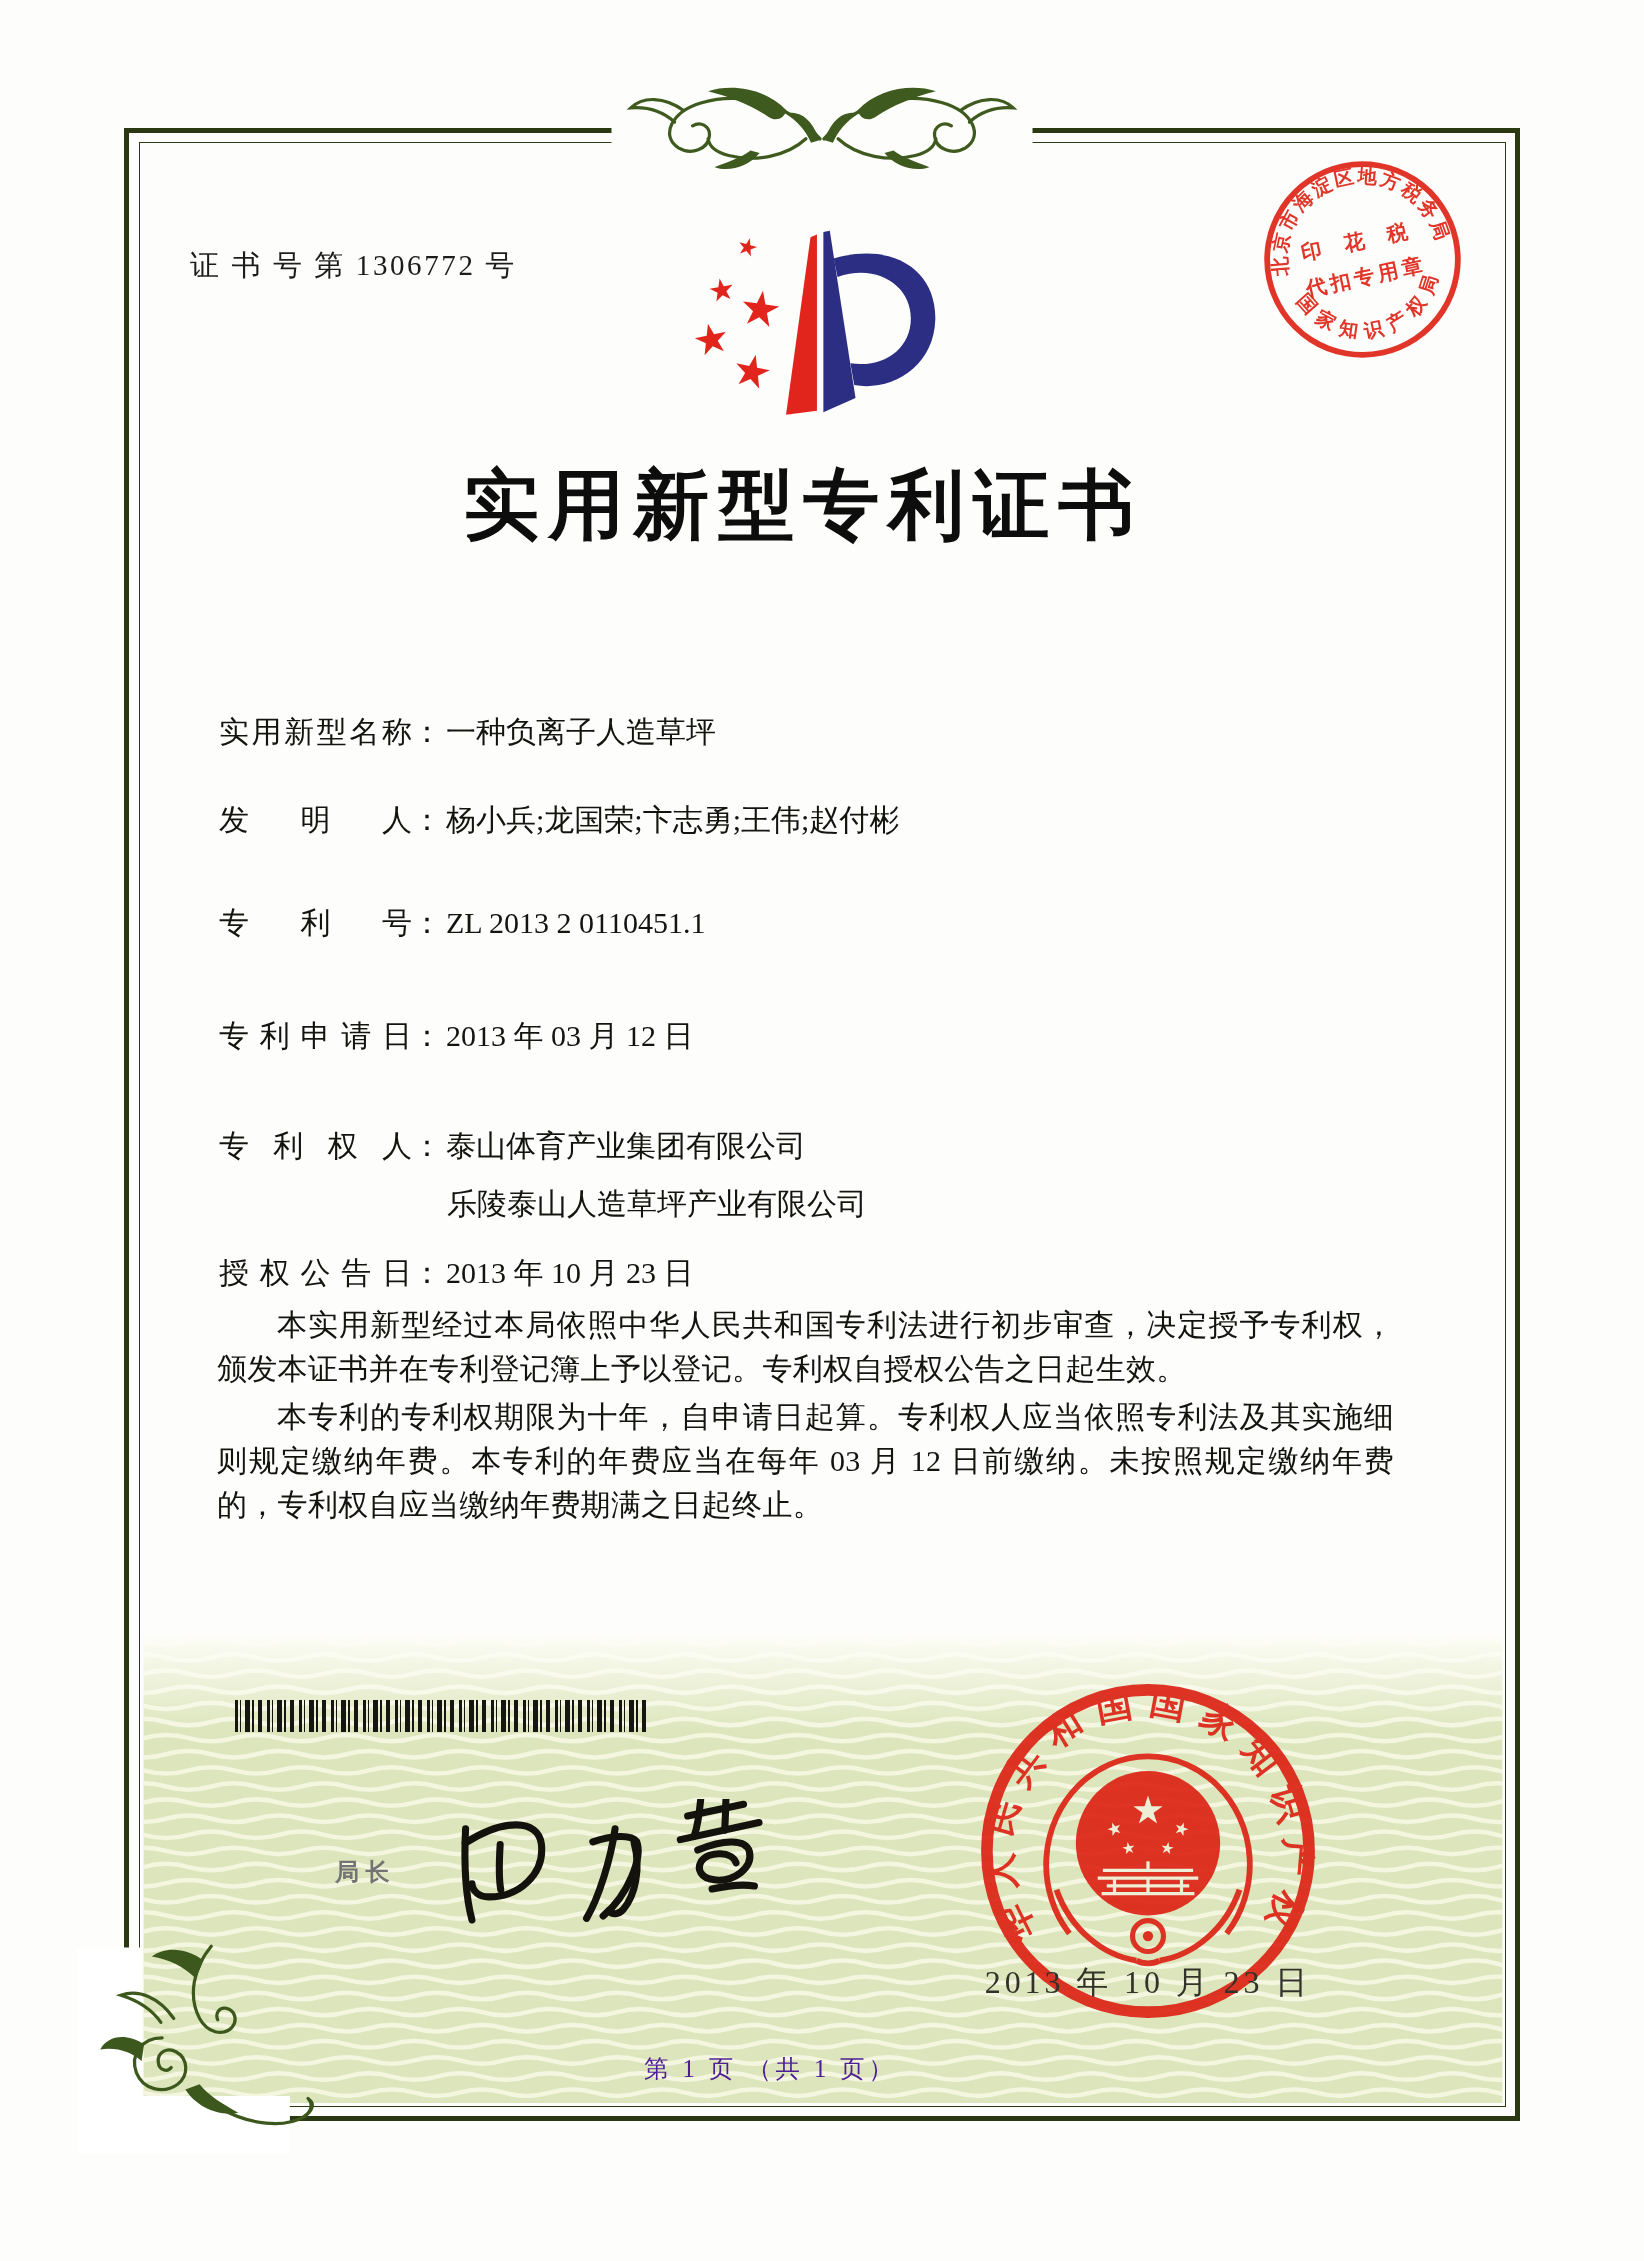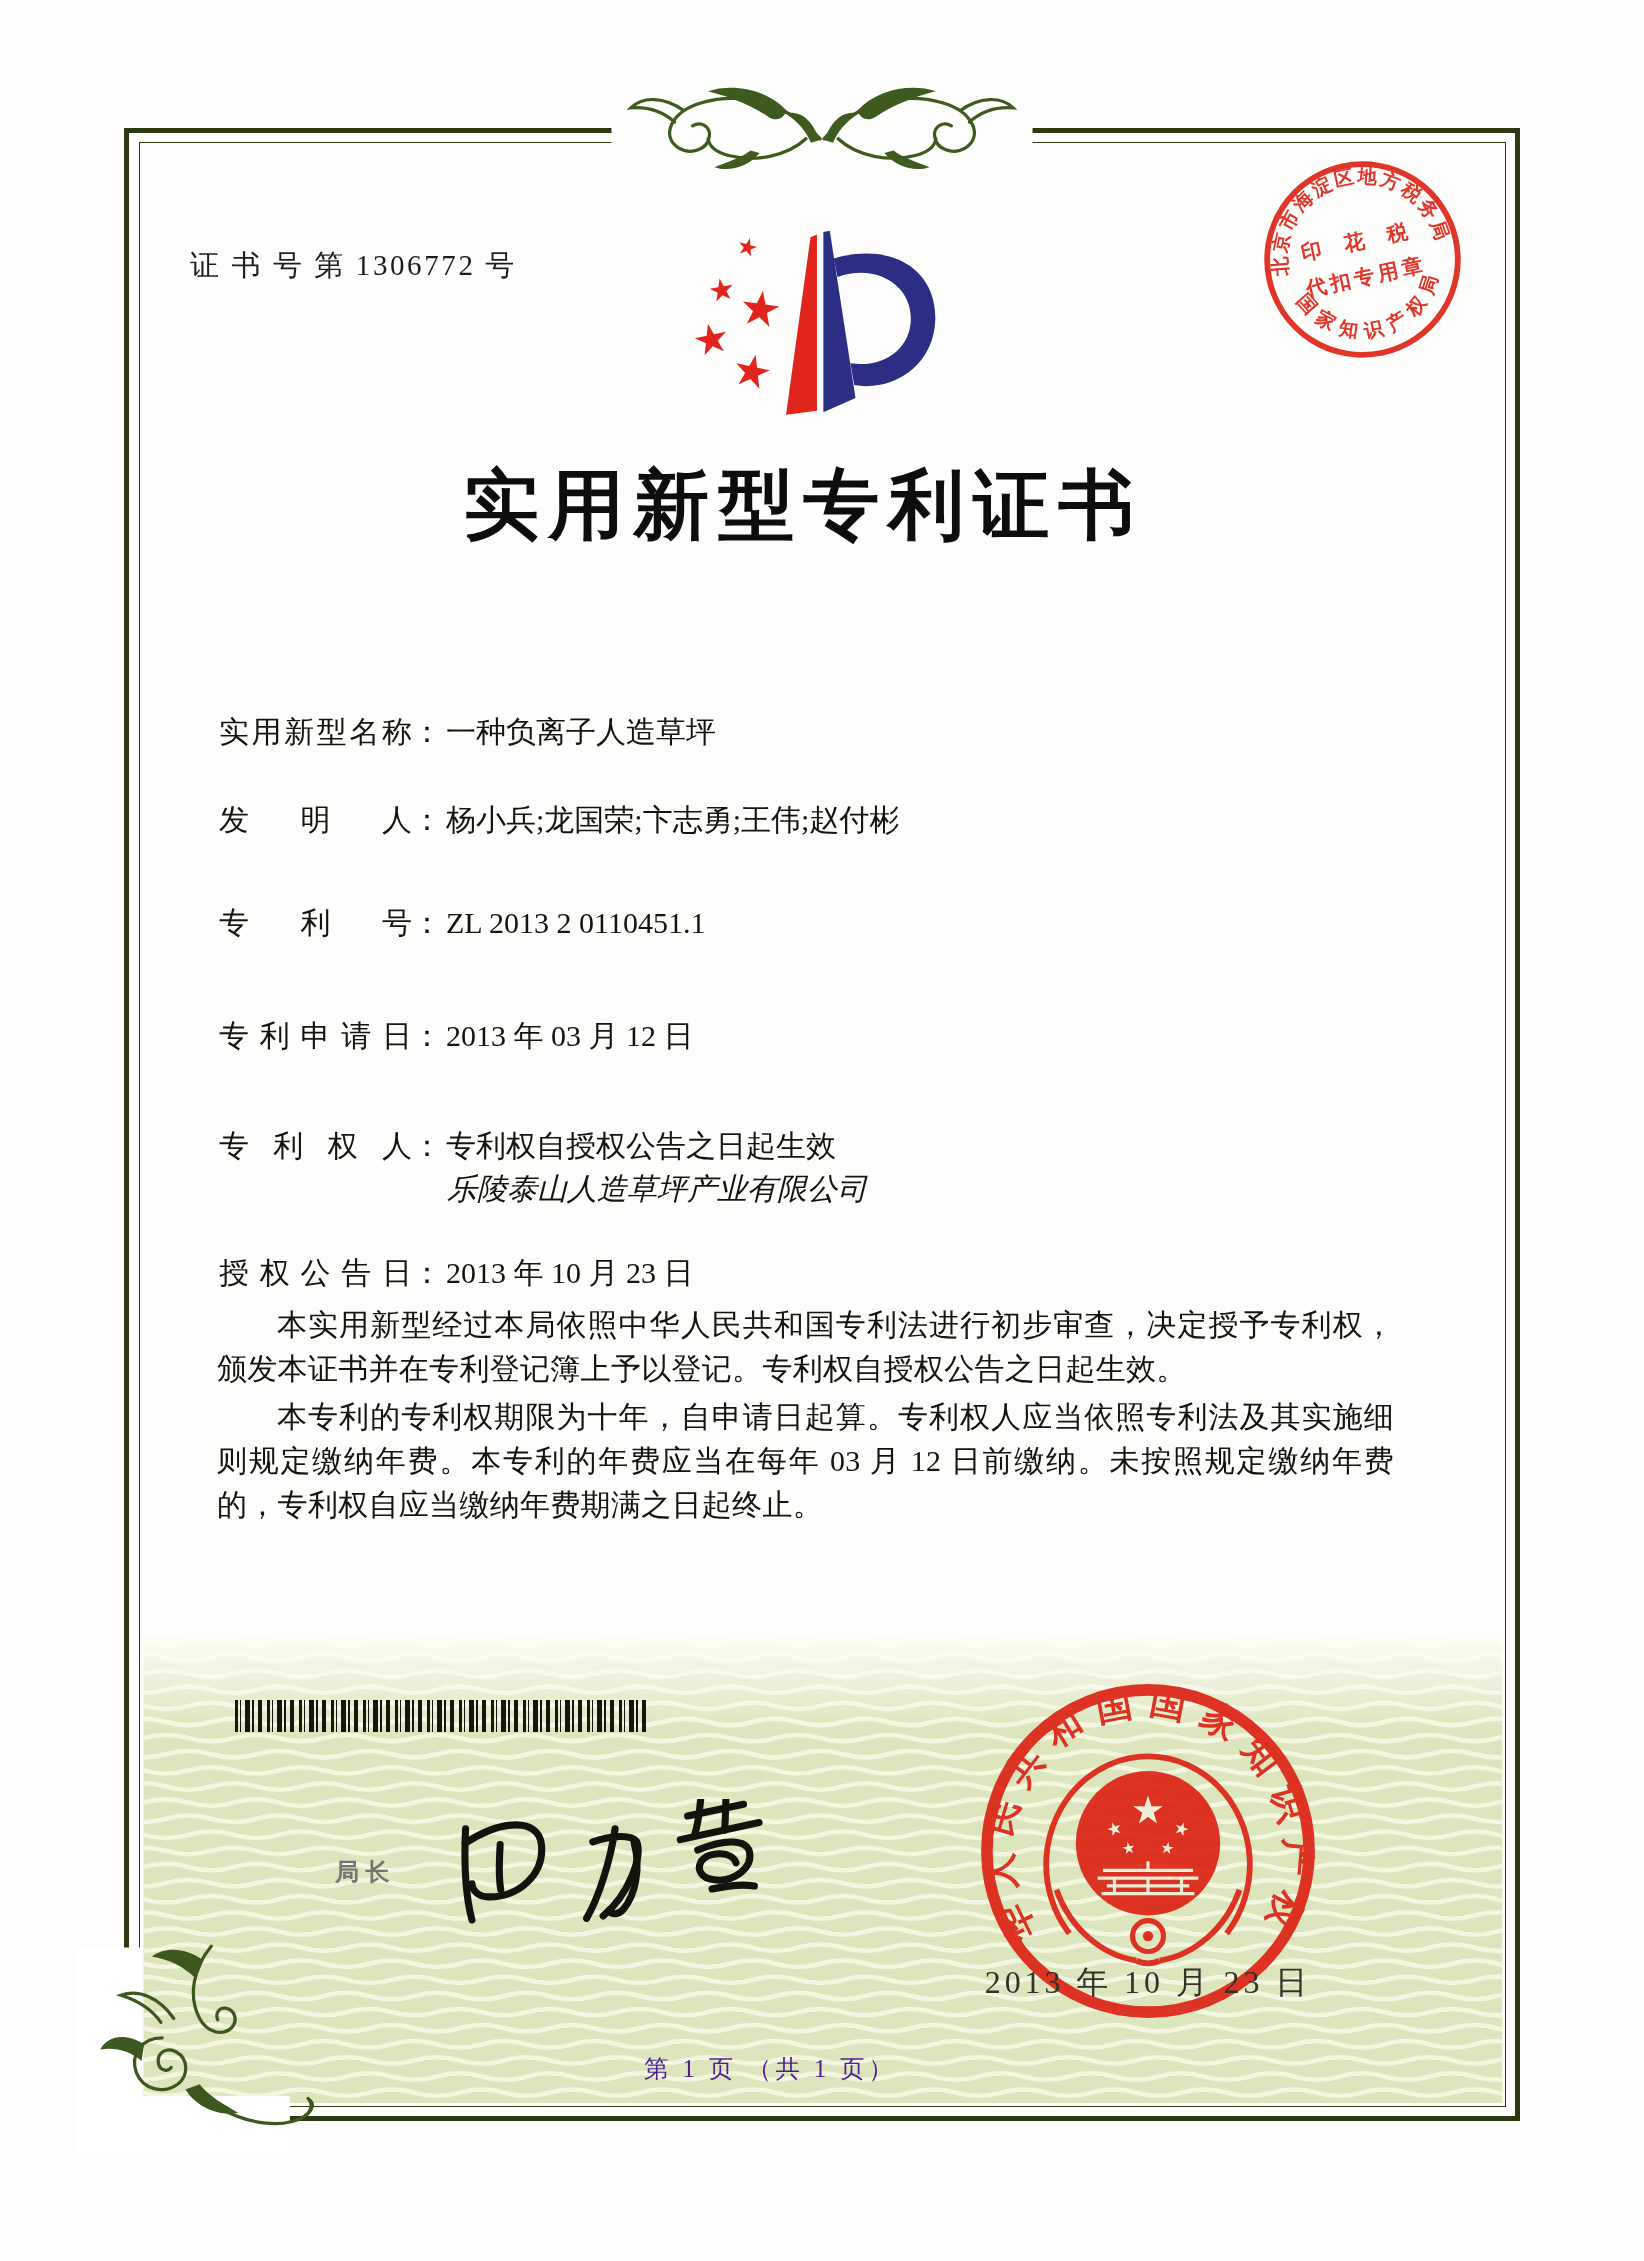--- a/index.html
+++ b/index.html
@@ -20,21 +20,21 @@
   .wave-fade { left:143px; top:1635px; width:1360px; height:97px;
     background:linear-gradient(#fdfdf6, rgba(253,253,246,0)); z-index:1; }
   
   .certno { left:190px; top:246px; font-size:29px; letter-spacing:2.6px; color:#1c1c1c; z-index:4; }
   .title  { left:-19.3px; top:455px; width:1645px; text-align:center;
     font-size:76px; font-weight:bold; letter-spacing:9px; color:#0d0d0d; z-index:4; }
   .field  { left:219px; font-size:30px; white-space:nowrap; z-index:4; }
   .flabel { display:inline-block; width:193px; text-align:justify; text-align-last:justify; }
   .fcolon { display:inline-block; }
   .fvalue { display:inline-block; margin-left:4px; }
-  .f-line2 { padding-left:228px; margin-top:2px;font-style:italic; }
+  .f-line2 { padding-left:228px; margin-top:17px; }
   .body-block { left:217px; top:1303px; width:1177px; font-size:30px;
     line-height:44px; text-align:justify; letter-spacing:0.3px; z-index:4; }
   .body-block p { margin:0 0 3.9px 0; text-indent:2em; }
   .barcode { left:235px; top:1700px; width:413px; height:32px; z-index:4;
     background:repeating-linear-gradient(90deg,
       #17150f 0 3.2px, rgba(0,0,0,0) 3.2px 5.2px,
       #17150f 5.2px 6.4px, rgba(0,0,0,0) 6.4px 10.3px,
       #17150f 10.3px 15.5px, rgba(0,0,0,0) 15.5px 17.4px,
       #17150f 17.4px 18.7px, rgba(0,0,0,0) 18.7px 23px,
       #17150f 23px 27px, rgba(0,0,0,0) 27px 32px); }
@@ -178,21 +178,21 @@
   <div class="abs field" style="top:800px">
     <span class="flabel">发明人</span><span class="fcolon">：</span><span class="fvalue">杨小兵;龙国荣;卞志勇;王伟;赵付彬</span>
   </div>
   <div class="abs field" style="top:903px">
     <span class="flabel">专利号</span><span class="fcolon">：</span><span class="fvalue">ZL 2013 2 0110451.1</span>
   </div>
   <div class="abs field" style="top:1016px">
     <span class="flabel">专利申请日</span><span class="fcolon">：</span><span class="fvalue">2013 年 03 月 12 日</span>
   </div>
   <div class="abs field" style="top:1126px">
-    <span class="flabel">专利权人</span><span class="fcolon">：</span><span class="fvalue">专利权自授权公告之日起生效</span>
+    <span class="flabel">专利权人</span><span class="fcolon">：</span><span class="fvalue">泰山体育产业集团有限公司</span>
     <div class="f-line2">乐陵泰山人造草坪产业有限公司</div>
   </div>
   <div class="abs field" style="top:1253px">
     <span class="flabel">授权公告日</span><span class="fcolon">：</span><span class="fvalue">2013 年 10 月 23 日</span>
   </div>
 
   <div class="abs body-block">
     <p>本实用新型经过本局依照中华人民共和国专利法进行初步审查，决定授予专利权，颁发本证书并在专利登记簿上予以登记。专利权自授权公告之日起生效。</p>
     <p>本专利的专利权期限为十年，自申请日起算。专利权人应当依照专利法及其实施细则规定缴纳年费。本专利的年费应当在每年 03 月 12 日前缴纳。未按照规定缴纳年费的，专利权自应当缴纳年费期满之日起终止。</p>
   </div>

